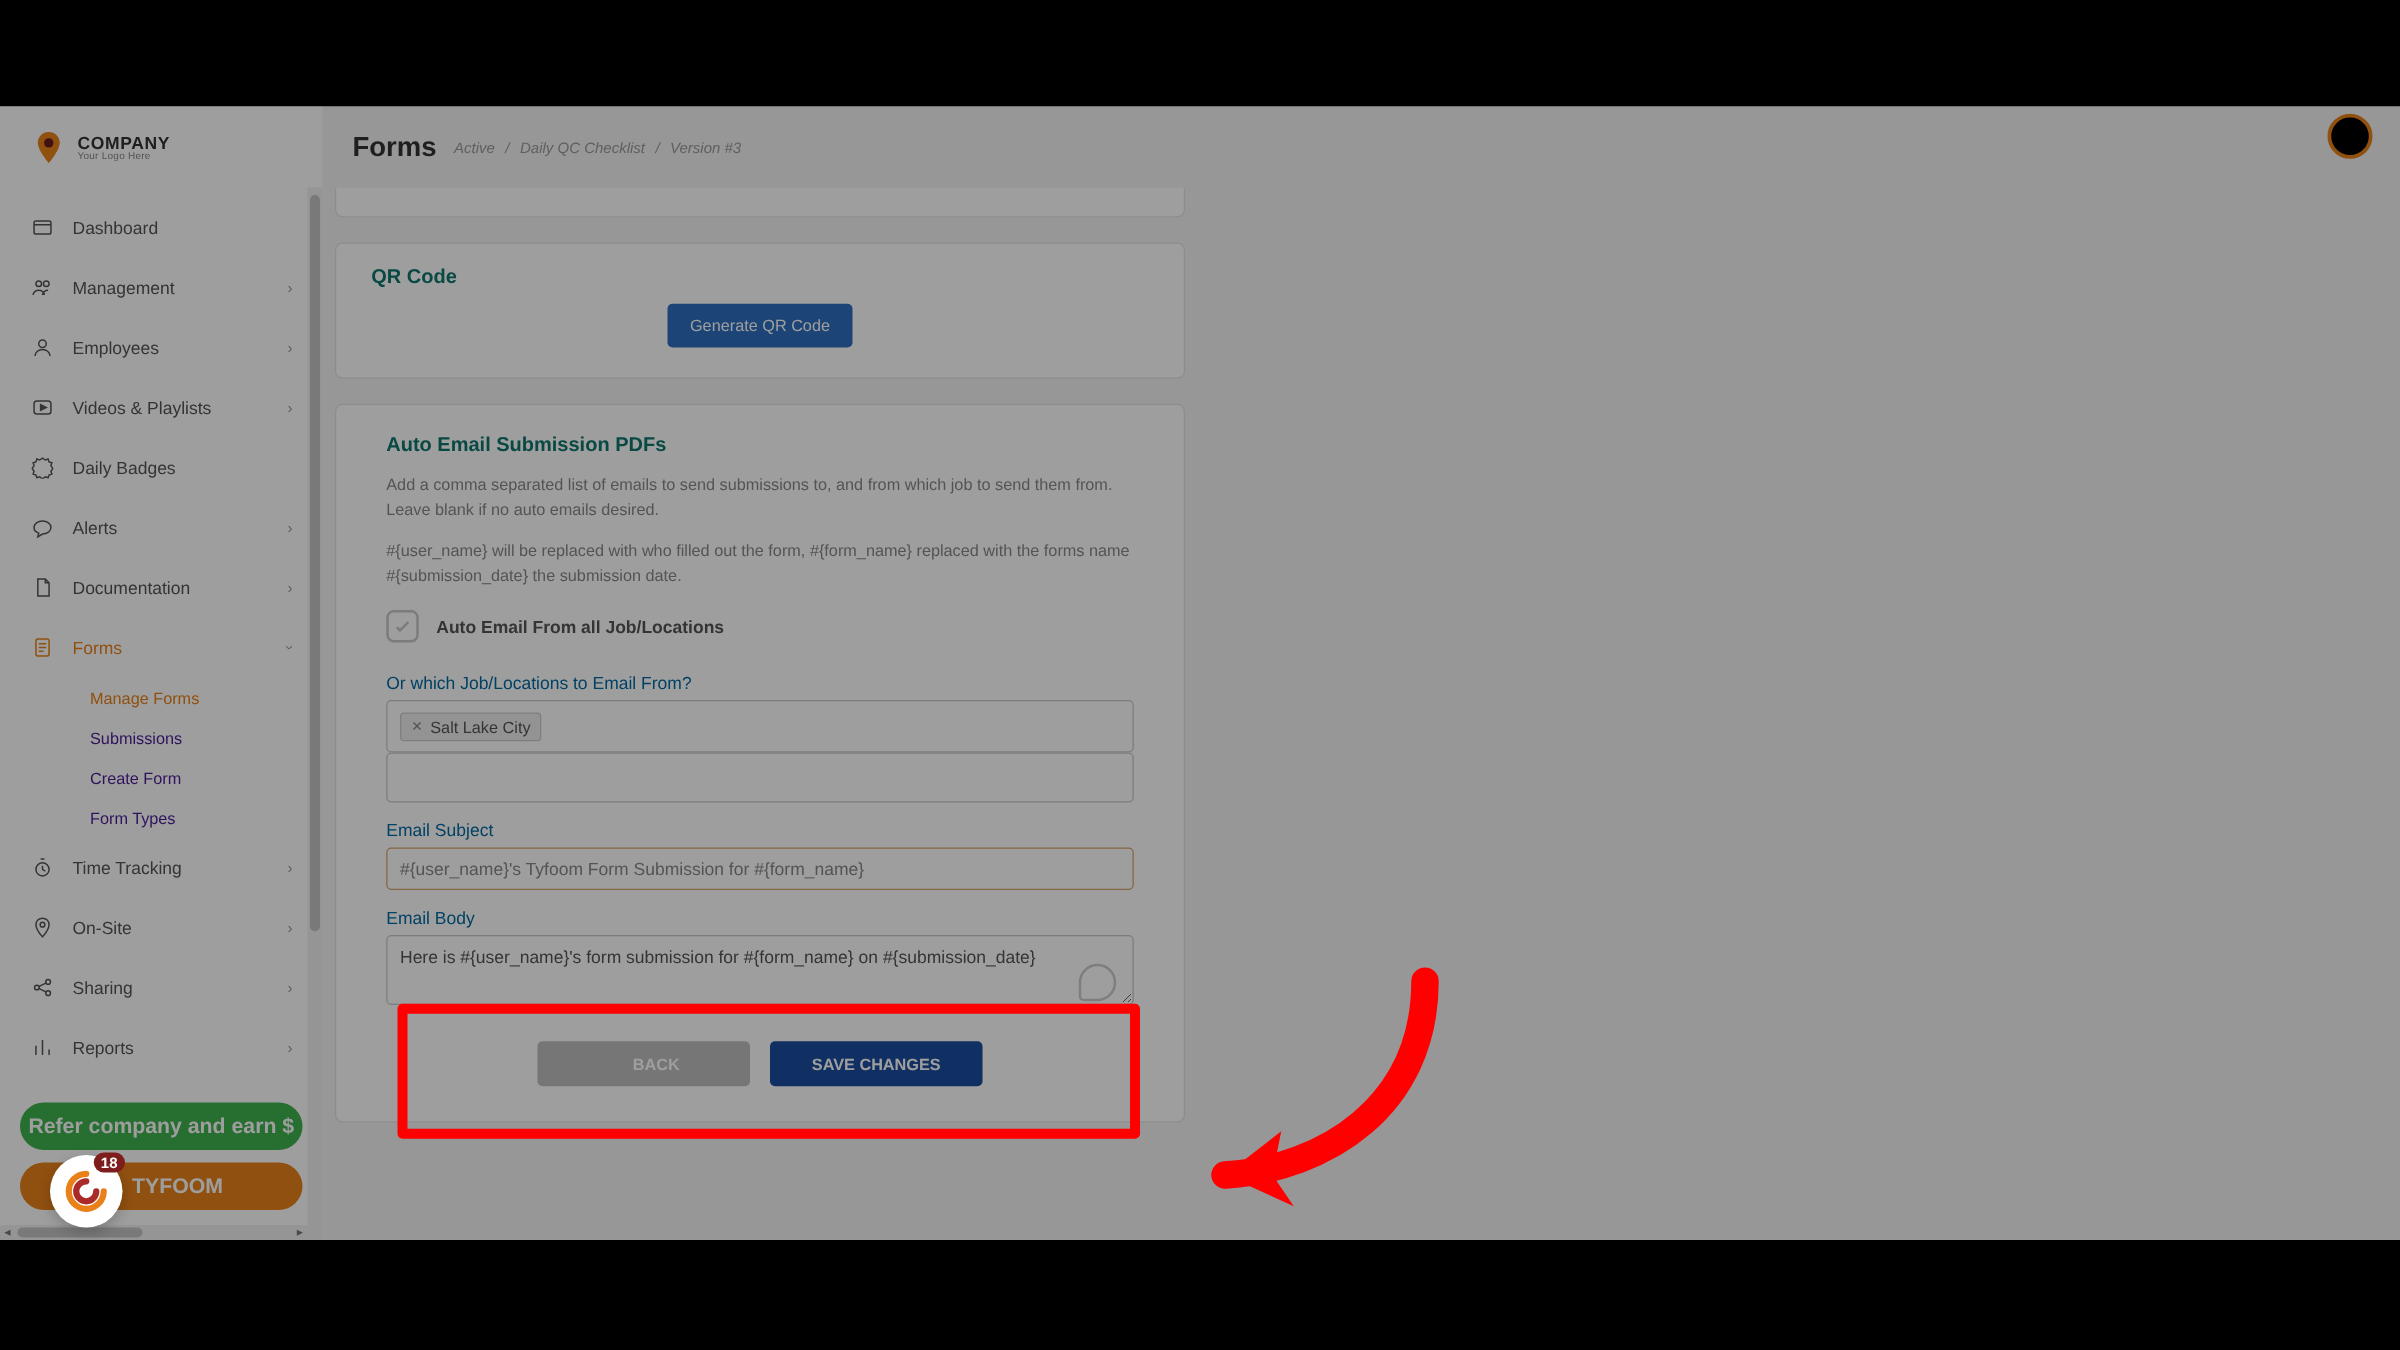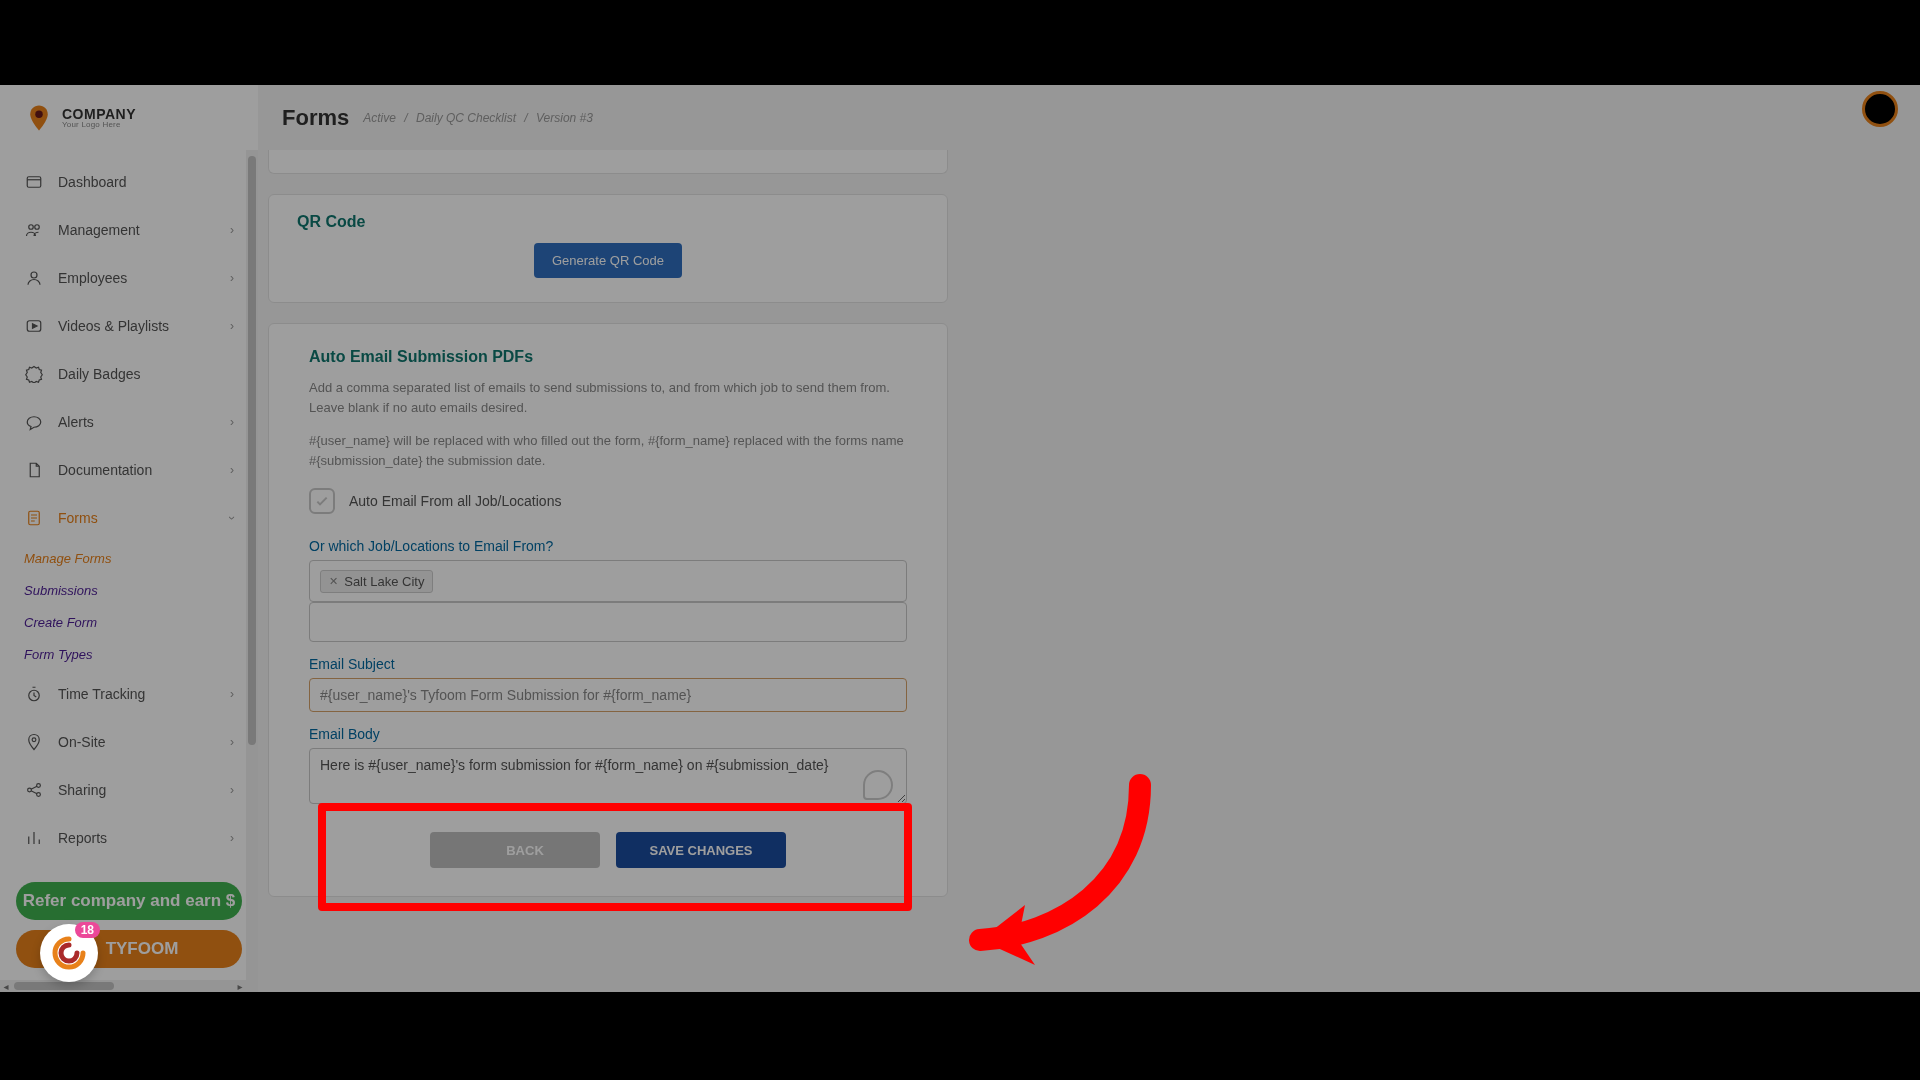--- a/index.html
+++ b/index.html
@@ -17,21 +17,21 @@
   .logo-text .main { font-weight: 800; font-size: 14px; color: #333; letter-spacing: 0.5px; }
   .logo-text .sub { font-size: 8px; color: #888; letter-spacing: 0.2px; }
   
   .nav { flex: 1; overflow-y: auto; padding: 8px 0; }
   .nav-item { display: flex; align-items: center; height: 48px; padding: 0 24px; color: #555; font-size: 14px; cursor: pointer; }
   .nav-item .nicon { width: 20px; height: 20px; margin-right: 14px; display: flex; align-items: center; justify-content: center; color: #555; }
   .nav-item .label { flex: 1; }
   .nav-item .chev { color: #999; font-size: 12px; }
   .nav-item.active { color: #e8811a; }
   .nav-item.active .nicon { color: #e8811a; }
-  .nav-sub { padding-left: 24px; font-style: italic; }
+  .nav-sub { padding-left: 72px; }
   .nav-sub .subitem { height: 32px; display: flex; align-items: center; font-size: 13px; color: #4c1d95; cursor: pointer; }
   .nav-sub .subitem.active { color: #e8811a; }
   
   .sidebar-bottom { padding: 10px 16px 14px 16px; }
   .pill { border-radius: 22px; height: 38px; display: flex; align-items: center; justify-content: center; font-size: 17px; font-weight: 600; color: #fff; margin-bottom: 10px; cursor: pointer; position: relative; }
   .pill.green { background: #3fb24f; }
   .pill.orange { background: #e8811a; }
   .pill .ticon { width: 18px; height: 18px; margin-right: 8px; display: inline-flex; align-items: center; justify-content: center; }
   
   .scroll-track { position: absolute; top: 65px; right: 0; width: 12px; bottom: 0; background: #f0f0f0; }
@@ -50,21 +50,21 @@
   
   .content { position: absolute; top: 65px; left: 0; right: 0; bottom: 0; overflow: hidden; padding: 0 10px;}
   
   .card { background: #fff; border-radius: 6px; border: 1px solid #e3e3e3; margin-bottom: 20px; padding: 20px 28px; width: 680px; }
   .card.stub { height: 24px; padding: 0; border-top-left-radius:0; border-top-right-radius:0; border-top:none;}
   .card .card-title { font-size: 16px; font-weight: 700; color: #0f766e; margin-bottom: 12px; }
   .card.center-btn { text-align: center; }
   .btn-primary { background: #2f6fbf; color: #fff; border: none; border-radius: 4px; padding: 10px 18px; font-size: 13px; cursor: pointer; }
   
   .autoemail .desc { font-size: 13px; color: #888; line-height: 1.5; margin-bottom: 14px; }
-  .check-row { display: flex; align-items: center; gap: 14px; margin: 18px 0 24px 0; }
+  .check-row { display: flex; align-items: center; gap: 14px; margin: 18px 0 24px 0; font-weight: bold; }
   .checkbox { width: 26px; height: 26px; border: 2px solid #c8c8c8; border-radius: 6px; display:flex; align-items:center; justify-content:center; color:#c8c8c8; cursor:pointer;}
   .check-row .clabel { font-size: 14px; color: #555; }
   
   .flabel { font-size: 14px; color: #0369a1; margin-bottom: 6px; margin-top: 14px; }
   .field { width: 100%; border: 1px solid #c8c8c8; border-radius: 4px; padding: 8px 10px; font-size: 14px; color: #555; background:#fff;}
   .tag-field { display:flex; align-items:center; gap:6px; height:42px;}
   .tag { background:#eee; border:1px solid #ccc; border-radius:3px; padding:3px 8px; font-size:13px; color:#555; display:inline-flex; align-items:center; gap:6px;}
   .tag .x { color:#888; font-size:11px; cursor:pointer;}
   .field.subj { border-color:#d6a26a; color:#888;}
   textarea.field { resize: both; height: 56px; font-family: inherit; color:#555;}
@@ -79,21 +79,21 @@
   
   
   .dim { position:absolute; inset:0; background:rgba(0,0,0,0.38); z-index:20; pointer-events:none;}
   
   
   .arrow { position:absolute; z-index:25; pointer-events:none;}
   
   
   .intercom { position:absolute; left:40px; bottom:10px; width:58px; height:58px; border-radius:50%; background:#fff; display:flex; align-items:center; justify-content:center; z-index:30; box-shadow:0 4px 10px rgba(0,0,0,0.2);}
   .intercom .swirl { width:36px; height:36px;}
-  .intercom .badge { position:absolute; top:-2px; right:-2px; background:#ec4899; color:#fff; font-size:12px; font-weight:700; border-radius:10px; padding:1px 6px;}
+  .intercom .badge { position:absolute; top:-2px; right:-2px; background:#7f1d1d; color:#fff; font-size:12px; font-weight:700; border-radius:10px; padding:1px 6px;}
   
   
   .nicon svg { width:18px; height:18px; stroke:#555; fill:none; stroke-width:1.6;}
   .nav-item.active .nicon svg { stroke:#e8811a;}
 </style>
 </head>
 <body>
 
 <div class="letterbox-top"></div>
 <div class="letterbox-bottom"></div>

